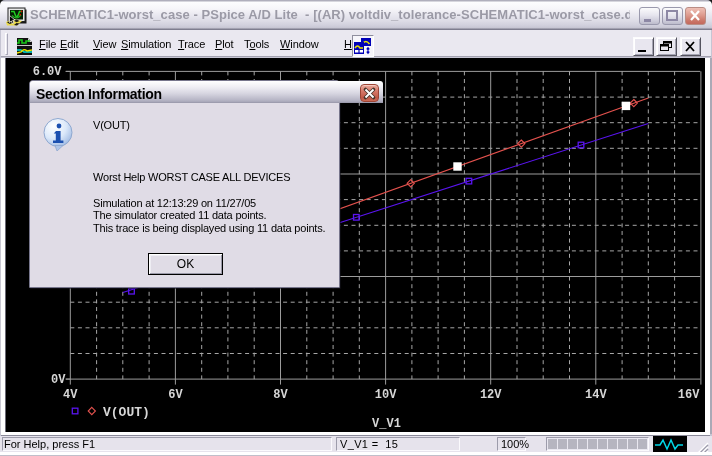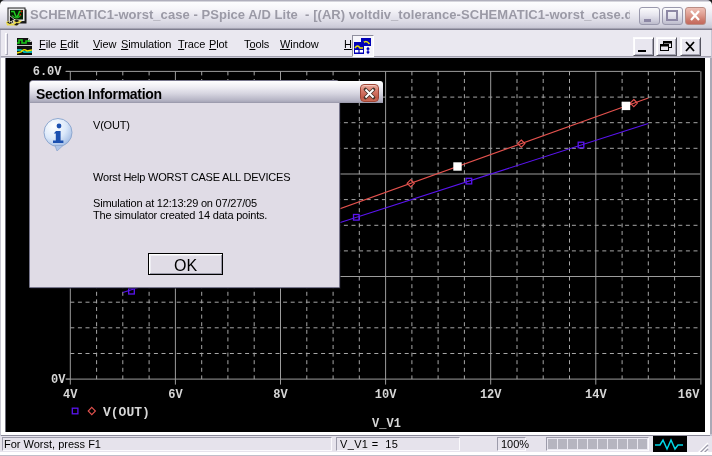--- a/index.html
+++ b/index.html
@@ -43,21 +43,21 @@
  background:linear-gradient(#ffffff,#eeedf3 30%,#d6d5e0 60%,#b7b6c6 90%,#a7a6b8);
  border-bottom:1px solid #9d9cae}
 #dlg-title span{position:absolute;left:6px;top:5px;font-weight:bold;font-size:14px;color:#000;letter-spacing:-0.3px}
 #dlg-close{position:absolute;right:4.5px;top:3px;width:19px;height:18px;border-radius:4px;border:1px solid #9c4434;
  background:linear-gradient(#eaa99c,#d57868 40%,#c05a48 78%,#cb6a56);box-shadow:inset 0 1px 0 #f3c8be}
 #dlg-close svg{position:absolute;left:0.5px;top:1px}
 #dlg-body{position:absolute;left:0;top:23px;width:309px;height:183px;font-size:11px;color:#000}
 .dl{position:absolute;left:63px;white-space:nowrap;letter-spacing:-0.2px}
 #okbtn{position:absolute;left:118px;top:149px;width:75px;height:22px;background:#e0dce6;border:1px solid #000;
  box-shadow:inset 1px 1px 0 #fff,inset -1px -1px 0 #9a99a8,inset 2px 2px 0 #eeedf3;
- text-align:center;font-size:16px;padding-top:3px}
+ text-align:center;font-size:12px;padding-top:3px}
 </style></head>
 <body>
 <div id="topblack"></div>
 <svg width="699" height="374" viewBox="0 0 699 374" style="position:absolute;left:6px;top:58px;background:#000">
     <line x1="60" y1="321.1" x2="694.3" y2="321.1" stroke="#9c9c9c" stroke-width="1"></line>
     <line x1="64.3" y1="295.5" x2="694.3" y2="295.5" stroke="#a6a6a6" stroke-width="1" stroke-dasharray="4 3.6"></line>
     <line x1="64.3" y1="269.8" x2="694.3" y2="269.8" stroke="#a6a6a6" stroke-width="1" stroke-dasharray="4 3.6"></line>
     <line x1="64.3" y1="244.2" x2="694.3" y2="244.2" stroke="#a6a6a6" stroke-width="1" stroke-dasharray="4 3.6"></line>
     <line x1="60" y1="218.5" x2="694.3" y2="218.5" stroke="#9c9c9c" stroke-width="1"></line>
     <line x1="64.3" y1="192.9" x2="694.3" y2="192.9" stroke="#a6a6a6" stroke-width="1" stroke-dasharray="4 3.6"></line>
@@ -167,21 +167,21 @@
   <path d="M0 5 h2 v-3 h3 v3 h4 v-2 h4" stroke="#18c818" stroke-width="1.6" fill="none"></path>
   <rect x="0" y="7" width="15" height="1" fill="#c8c8c8"></rect>
   <path d="M0 12 h4 l3 2 h8" stroke="#00e0e0" stroke-width="1.3" fill="none"></path>
   <path d="M0 15 l4-1 q3-4 6-1 l5-1" stroke="#e8e000" stroke-width="1.4" fill="none"></path>
  </svg>
  <div class="mi" style="left:38px"><u>F</u>ile</div>
  <div class="mi" style="left:59px"><u>E</u>dit</div>
  <div class="mi" style="left:92px"><u>V</u>iew</div>
  <div class="mi" style="left:120px"><u>S</u>imulation</div>
  <div class="mi" style="left:177px"><u>T</u>race</div>
- <div class="mi" style="left:208px"><u>P</u>lot</div>
+ <div class="mi" style="left:214px"><u>P</u>lot</div>
  <div class="mi" style="left:243px">T<u>o</u>ols</div>
  <div class="mi" style="left:279px"><u>W</u>indow</div>
  <div class="mi" style="left:343px"><u>H</u>elp</div>
  <div id="tbicon"><svg width="20" height="20" viewBox="0 0 20 20">
   <rect x="8" y="2" width="10" height="8" fill="#0000b8"></rect>
   <path d="M9.5 8 q3-5 7 0" stroke="#e8e000" stroke-width="1.5" fill="none"></path>
   <rect x="1" y="6" width="10" height="12" fill="#0000b8"></rect>
   <path d="M2 12 q2.5-4 5 0 h3" stroke="#e8e000" stroke-width="1.5" fill="none"></path>
   <rect x="2" y="14" width="3.4" height="2.5" fill="#fff"></rect>
         <rect x="6.6" y="14" width="3.4" height="2.5" fill="#fff"></rect>
@@ -195,21 +195,21 @@
         <rect x="6.5" y="3.5" width="8" height="2" fill="#000"></rect>
    <rect x="3.5" y="6.5" width="8" height="6" fill="#e8e6ef" stroke="#000"></rect>
         <rect x="3.5" y="6.5" width="8" height="2" fill="#000"></rect>
  </svg></div>
  <div class="mdibtn" style="left:679px"><svg width="19" height="17">
         <path d="M5 4 L13 13 M13 4 L5 13" stroke="#000" stroke-width="1.8"></path>
       </svg></div>
 </div>
 
 <div id="statusbar">
- <div class="sp" style="left:2px;width:330px;padding-left:1px">For Worst, press F1</div>
+ <div class="sp" style="left:2px;width:330px;padding-left:1px">For Help, press F1</div>
  <div class="sp" style="left:336px;width:124px;letter-spacing:0.35px">V_V1 =&nbsp; 15</div>
  <div class="sp" style="left:497px;width:29px">100%</div>
  <div id="blocks">
       <div class="blk"></div>
       <div class="blk"></div>
       <div class="blk"></div>
       <div class="blk"></div>
       <div class="blk"></div>
       <div class="blk"></div>
       <div class="blk"></div>
@@ -251,17 +251,18 @@
             <stop offset="100%" stop-color="#9db8e2"></stop>
           </radialGradient>
         </defs>
    <circle cx="16" cy="14.5" r="14" fill="url(#ig)" stroke="#8fa8cf" stroke-width="1"></circle>
    <path d="M13 27.5 L15 33 L21 27.5 Z" fill="#aec4e8" stroke="#8fa8cf" stroke-width="0.8"></path>
    <circle cx="17" cy="8" r="2.4" fill="#1c50b0"></circle>
    <path d="M14 13 h4.6 v9.6 h2.8 v2.4 h-10.4 v-2.4 h2.8 v-7 h-2 z" fill="#1c50b0"></path>
   </svg>
   <div class="dl" style="top:15px">V(OUT)</div>
   <div class="dl" style="top:67px">Worst Help WORST CASE ALL DEVICES</div>
-  <div class="dl" style="top:92.5px">Simulation at 12:13:29 on 07/27/05</div>
-  <div class="dl" style="top:105px">The simulator created 14 data points.</div>
+  <div class="dl" style="top:92.5px">Simulation at 12:13:29 on 11/27/05</div>
+  <div class="dl" style="top:105px">The simulator created 11 data points.</div>
+  <div class="dl" style="top:117.5px">This trace is being displayed using 11 data points.</div>
   <div id="okbtn">OK</div>
  </div>
 </div>
 
 </body></html>

